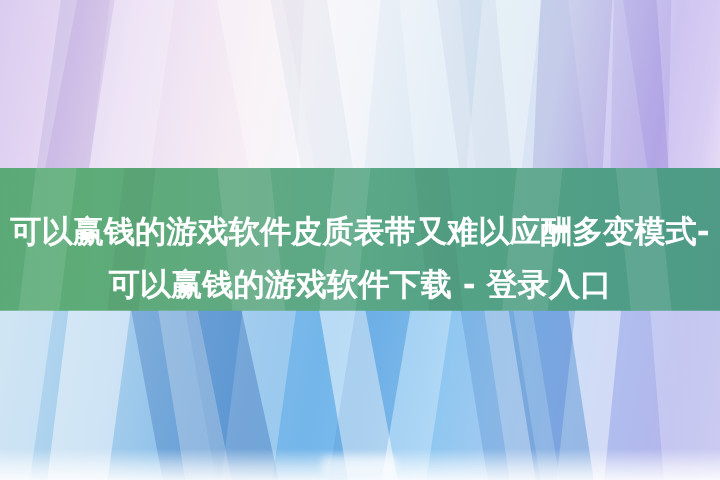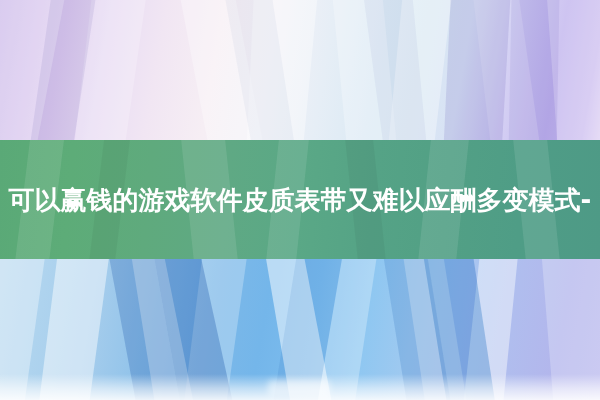--- a/index.html
+++ b/index.html
@@ -84,21 +84,21 @@
   }
 
   .headline {
     position: absolute;
     left: 0;
     top: 0;
     width: 600px;
     height: 120px;
     display: flex;
     flex-direction: column;
-    justify-content: center;
+    justify-content: flex-end;
     align-items: center;
     box-sizing: border-box;
     padding: 0 4px;
   }
   .headline .line {
     color: #ffffff;
     font-weight: bold;
     font-size: 26px;
     line-height: 44px;
     letter-spacing: 0px;
@@ -190,20 +190,21 @@
     <div class="streak" style="left:22px;width:34px;transform:skewX(-7deg);"></div>
     <div class="streak d" style="left:96px;width:26px;transform:skewX(-7deg);"></div>
     <div class="streak" style="left:188px;width:44px;transform:skewX(6deg);"></div>
     <div class="streak" style="left:272px;width:30px;transform:skewX(-6deg);"></div>
     <div class="streak d" style="left:352px;width:28px;transform:skewX(6deg);"></div>
     <div class="streak" style="left:424px;width:38px;transform:skewX(-6deg);"></div>
     <div class="streak" style="left:520px;width:34px;transform:skewX(6deg);"></div>
 
     <div class="headline">
       <div class="line">可以赢钱的游戏软件皮质表带又难以应酬多变模式-</div>
+      <div class="line">可以赢钱的游戏软件下载 - 登录入口</div>
     </div>
   </div>
 
   <div class="zone-bot">
     <svg width="600" height="200" viewBox="0 0 600 200" class="facet">
       <polygon points="0,0 48,0 20,200 -25,200" fill="rgba(255,255,255,0.34)"></polygon>
       <polygon points="60,0 112,0 85,200 35,200" fill="rgba(255,255,255,0.46)"></polygon>
       <polygon points="128,0 160,0 200,200 160,200" fill="rgba(255,255,255,0.42)"></polygon>
       <polygon points="205,0 250,0 222,200 180,200" fill="rgba(255,255,255,0.26)"></polygon>
       <polygon points="262,0 300,0 338,200 296,200" fill="rgba(255,255,255,0.50)"></polygon>

